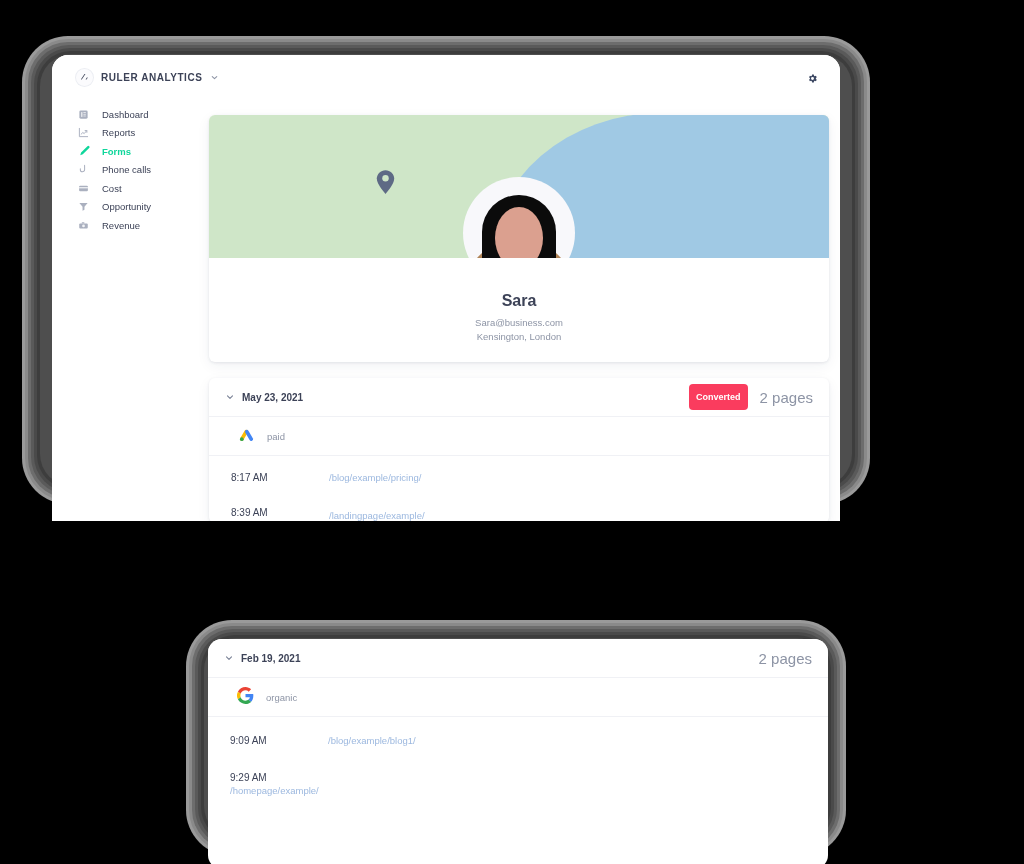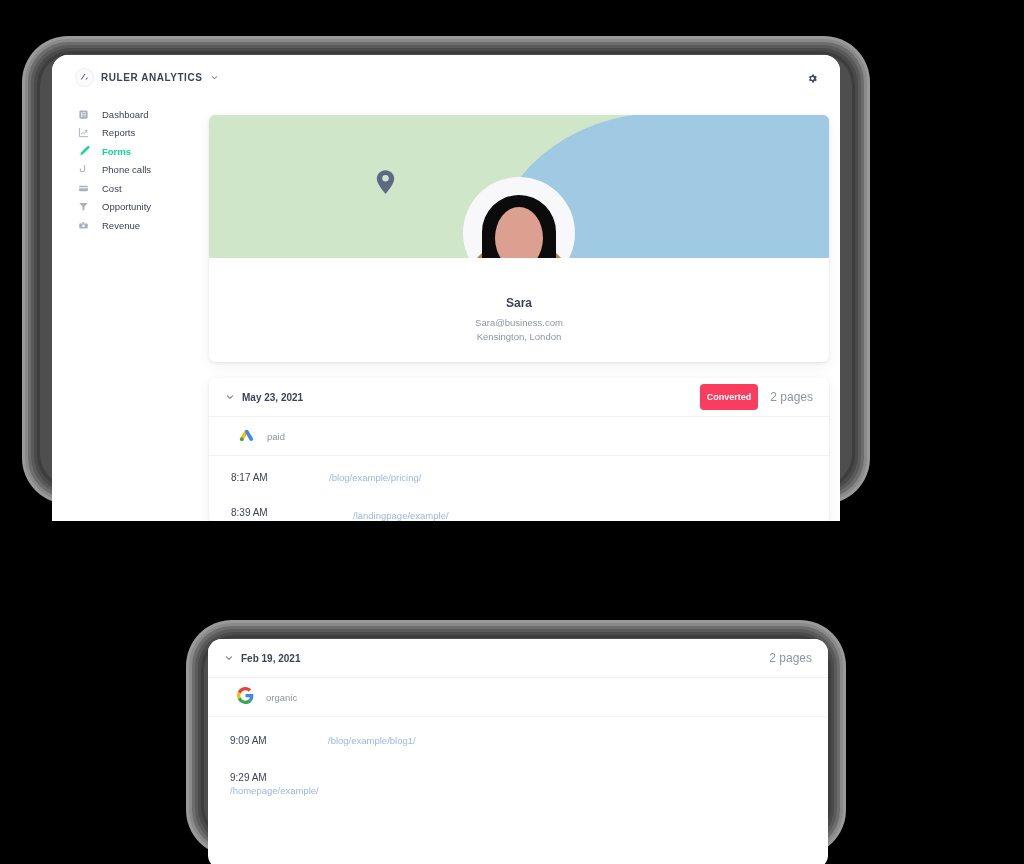--- a/index.html
+++ b/index.html
@@ -122,37 +122,37 @@
   }
   .av-hijab {
     position:absolute; left:50%; top:18px; transform:translateX(-50%);
     width:74px; height:94px; border-radius:38px 38px 30px 30px; background:#0b0b0b;
   }
   .av-face {
     position:absolute; left:50%; top:30px; transform:translateX(-50%);
     width:48px; height:62px; border-radius:24px/31px; background:#dba08f;
   }
   .profile-info { position:absolute; left:0; bottom:18px; width:100%; text-align:center; }
-  .p-name { font-size: 12px; font-weight: 700; color:#3c4257; margin-bottom: 6px;}
+  .p-name { font-size: 16px; font-weight: 700; color:#3c4257; margin-bottom: 6px;}
   .p-line { font-size: 9.5px; color:#8d94a5; line-height: 14px; }
 
   
   .session-card { width: 620px; margin-top: 16px; }
   .session-head {
     display:flex; align-items:center; height: 39px; padding: 0 16px;
     border-bottom: 1px solid #f0f1f5;
   }
   .sh-chevron { color:#7b8397; display:flex; margin-right: 7px; }
   .sh-date { font-size: 10px; font-weight: 700; color:#3c4257; }
   .sh-right { margin-left:auto; display:flex; align-items:center; gap: 12px; }
   .badge {
     background: #fa3c5e; color:#fff; font-size: 9px; font-weight: 700;
     padding: 8px 7px; border-radius: 4px;
   }
-  .sh-pages { font-size: 12px; color:#8d94a5; }
+  .sh-pages { font-size: 15px; color:#8d94a5; }
 
   .source-row {
     display:flex; align-items:center; height: 39px; padding: 0 16px 0 29px;
     border-bottom: 1px solid #f0f1f5; gap: 12px;
   }
   .source-label { font-size: 9.5px; color:#8d94a5; }
 
   .page-row { display:flex; align-items:flex-start; padding: 14px 16px 0 22px; }
   .pr-time { width: 98px; font-size: 10px; font-weight: 400; color:#3c4257; padding-top: 2px;}
   .pr-url { font-size: 9.5px; color:#9cb8df; cursor:pointer; padding-top:2px;}
@@ -319,21 +319,21 @@
                 </svg>
               </span>
               <span class="source-label">paid</span>
             </div>
 
             <div class="page-row">
               <span class="pr-time">8:17 AM</span>
               <span class="pr-url">/blog/example/pricing/</span>
             </div>
 
-            <div class="page-row" style="padding-top:22px;gap:24px;">
+            <div class="page-row" style="padding-top:22px;">
               <span class="pr-time">8:39 AM</span>
               <div>
                 <span class="pr-url">/landingpage/example/</span>
                 
               </div>
             </div>
 
           </div>
 
         </div>

